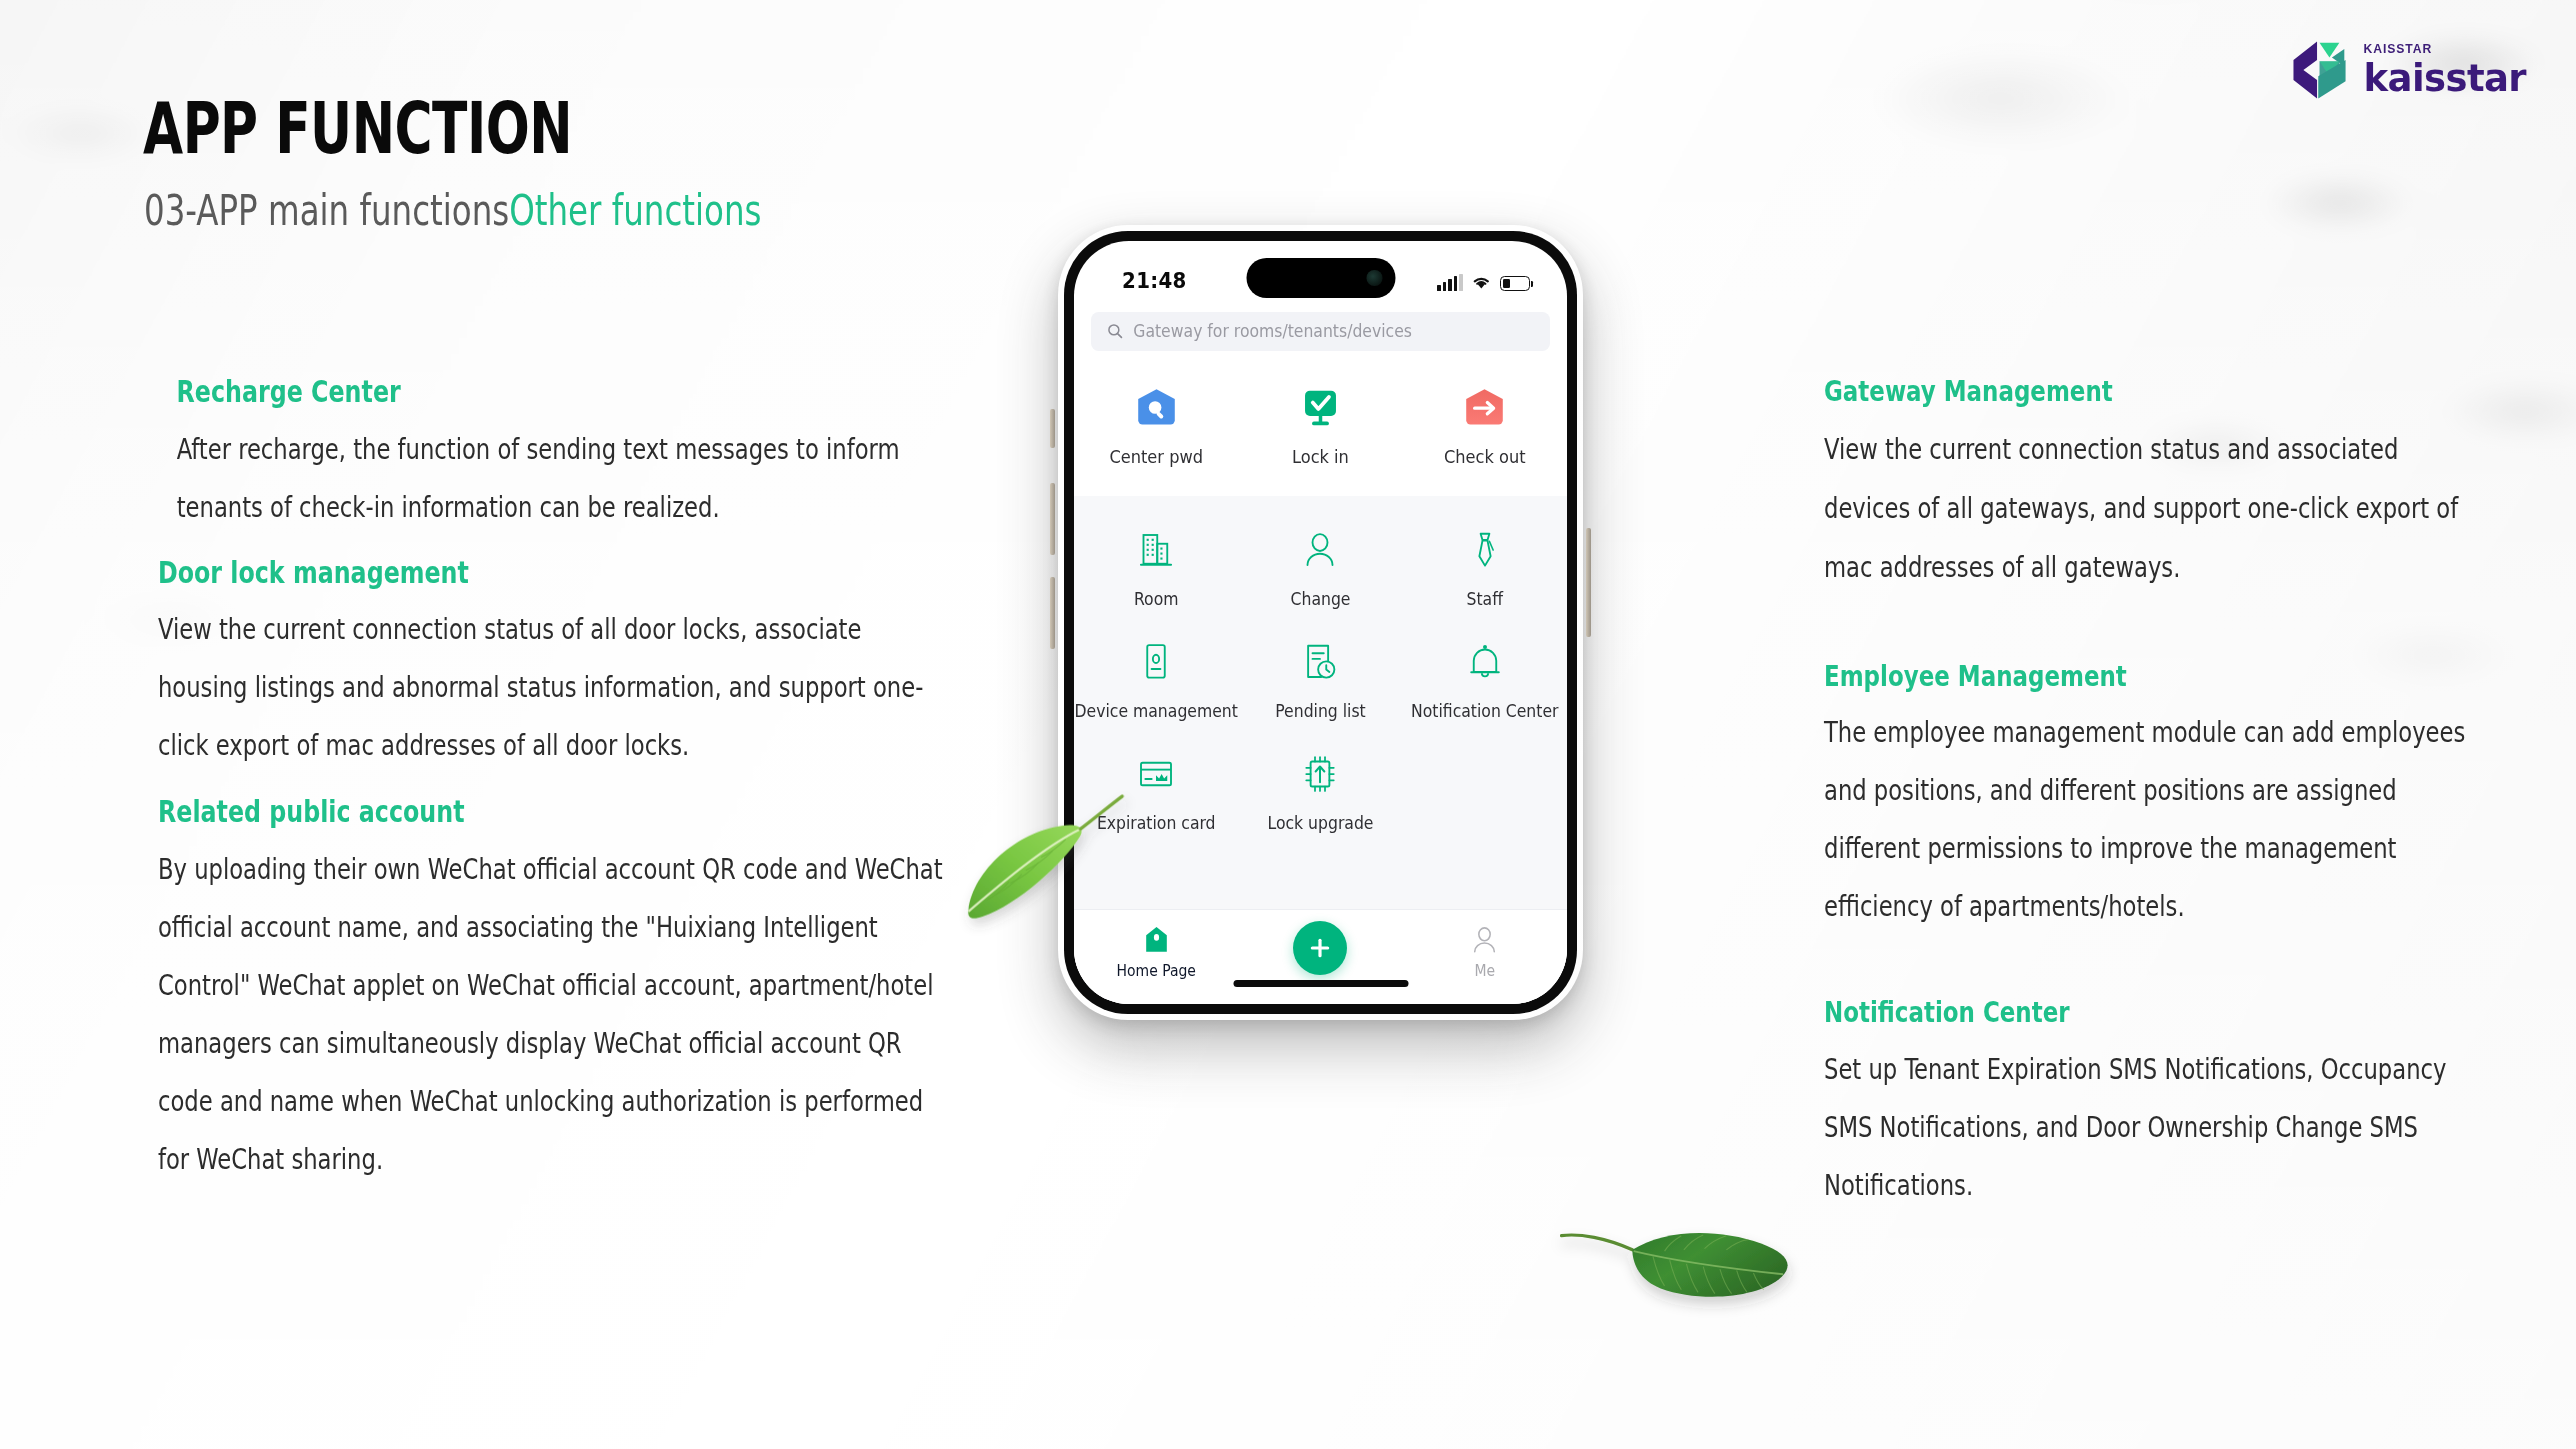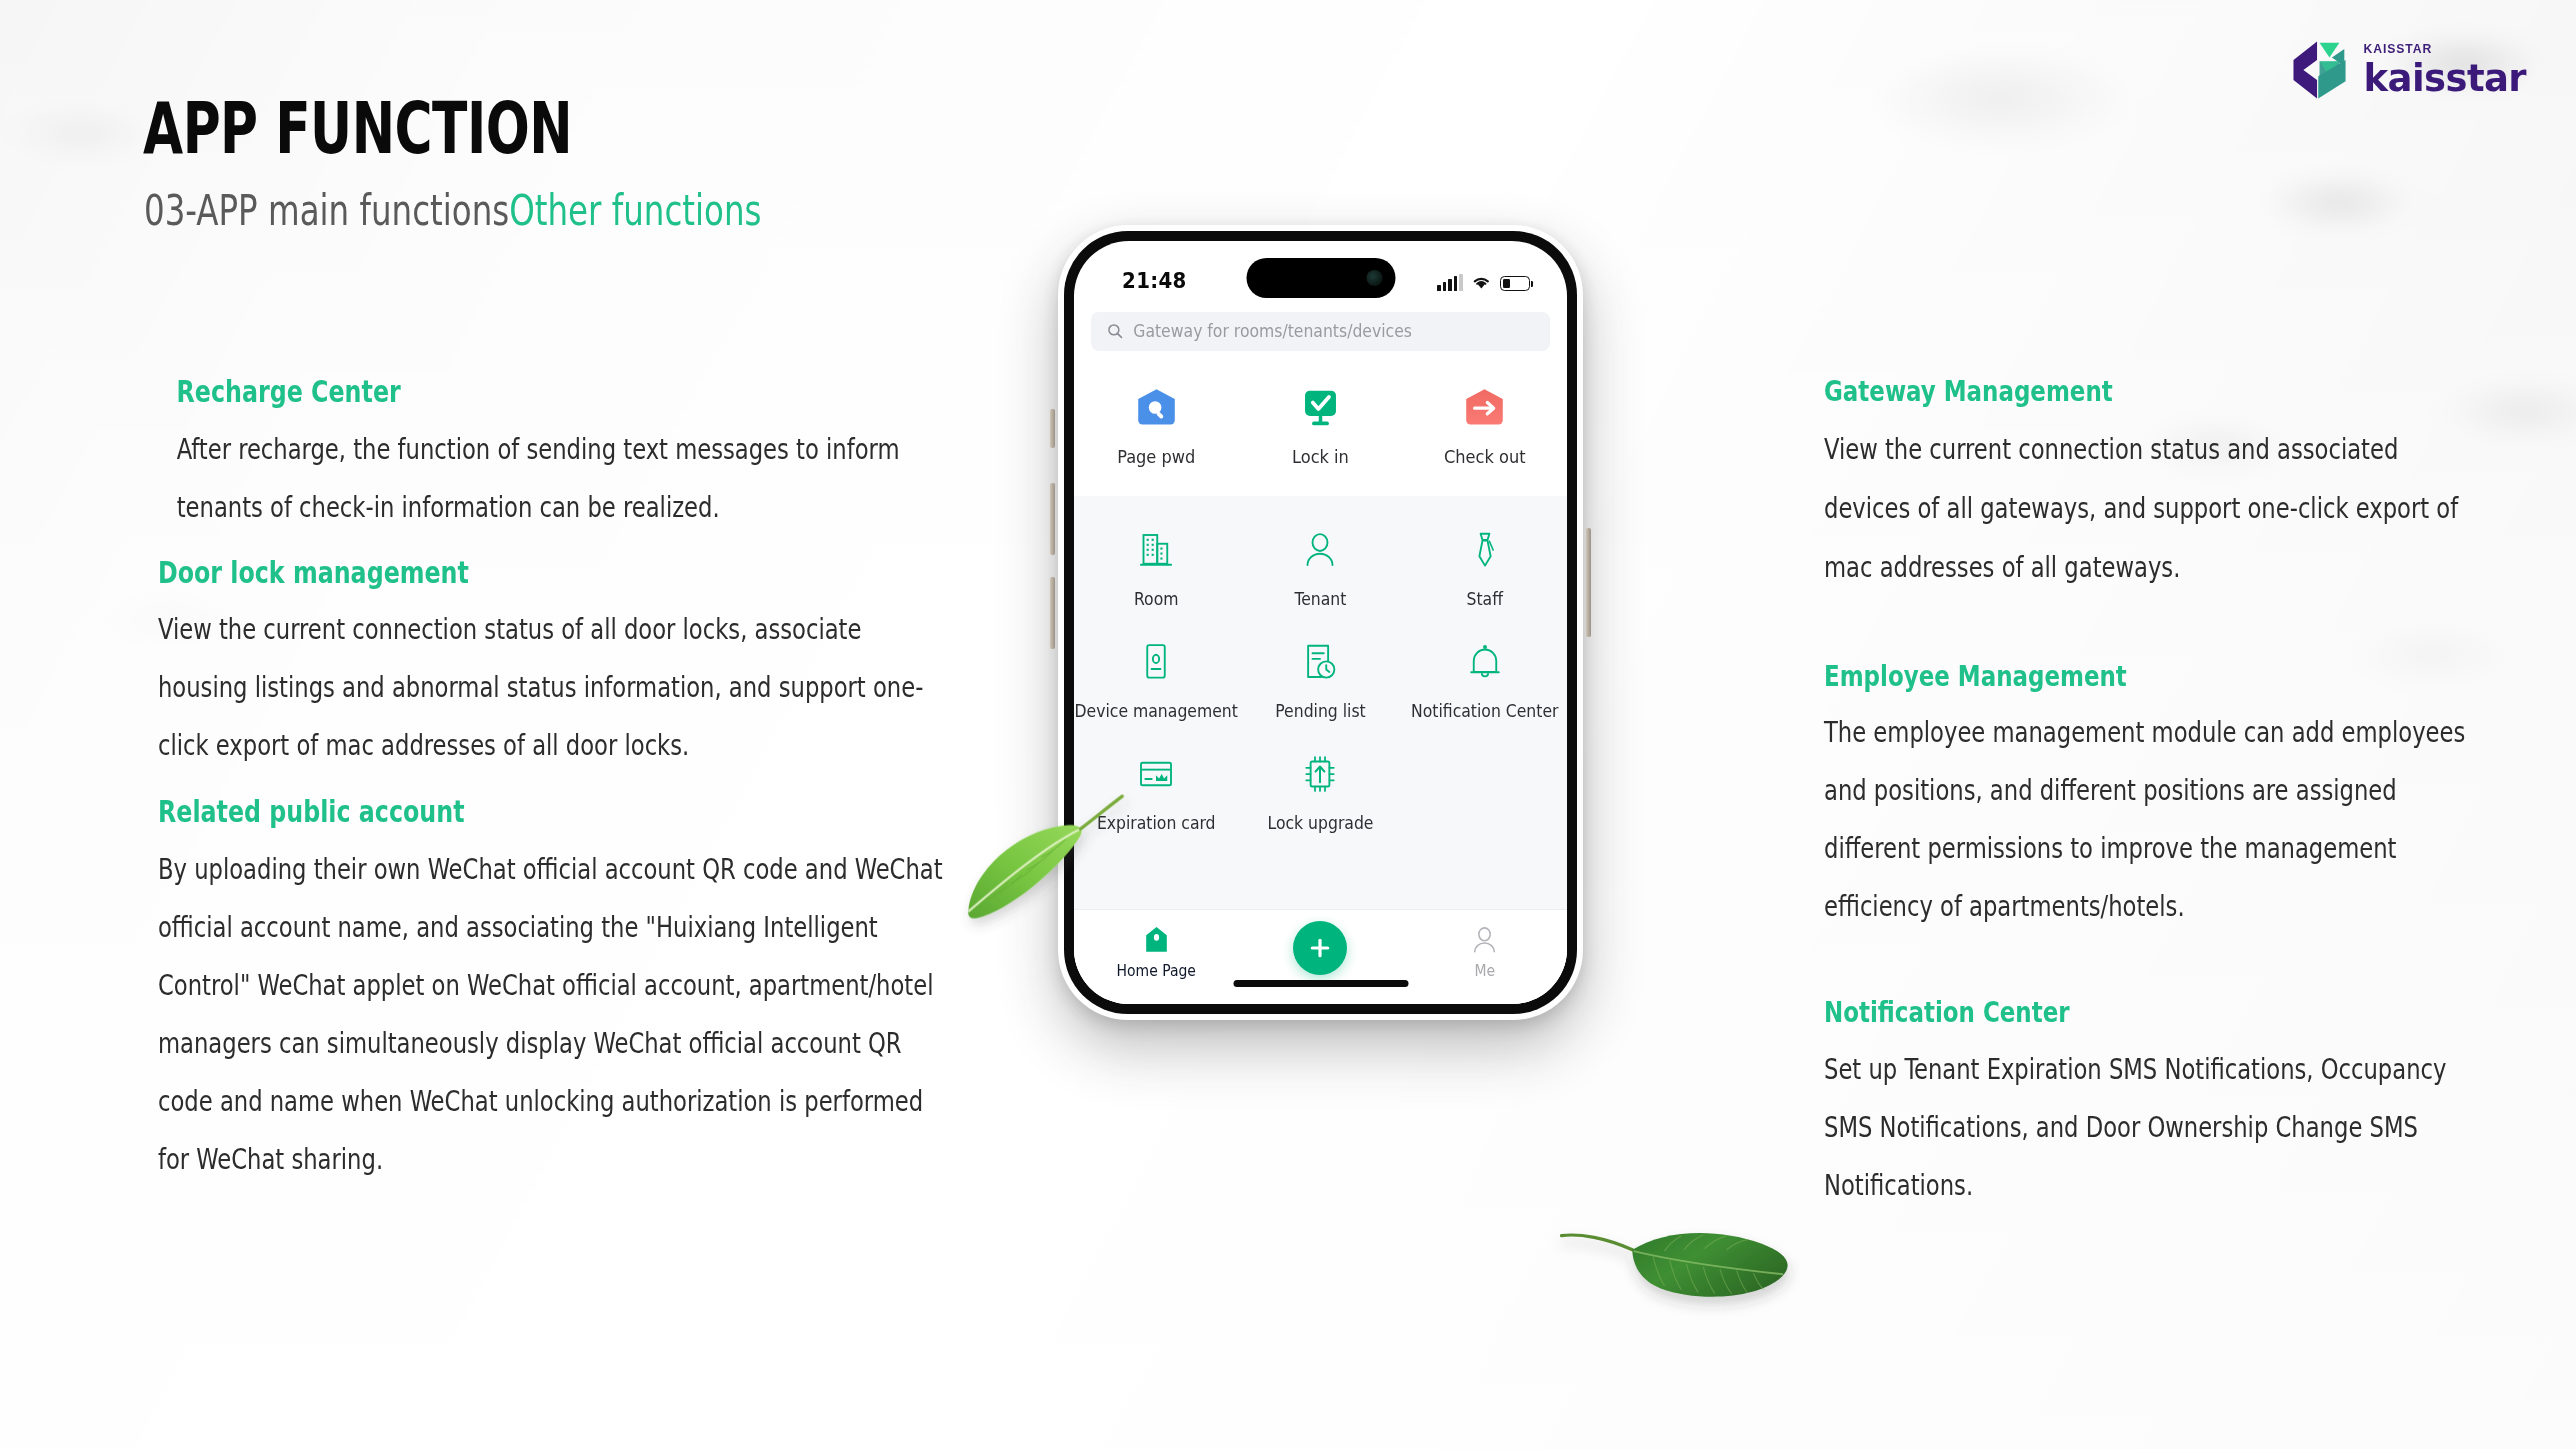--- a/index.html
+++ b/index.html
@@ -284,21 +284,21 @@
         <div id="panel-top" class="grid3">
 
           <div class="tile">
             <div class="tile-ico">
               <svg width="45" height="45" viewBox="0 0 64 64">
                 <path d="M32 6 L58 20 L58 50 a6 6 0 0 1 -6 6 L12 56 a6 6 0 0 1 -6 -6 L6 20 Z" fill="#4a90e8"></path>
                 <circle cx="30" cy="32" r="9" fill="#ffffff"></circle>
                 <rect x="35" y="37" width="11" height="5.6" rx="2.8" fill="#ffffff" transform="rotate(45 35 37)"></rect>
               </svg>
             </div>
-            <div class="tile-lbl">Page pwd</div>
+            <div class="tile-lbl">Center pwd</div>
           </div>
 
           <div class="tile">
             <div class="tile-ico">
               <svg width="45" height="45" viewBox="0 0 64 64">
                 <rect x="10" y="8" width="44" height="36" rx="7" fill="#00b47e"></rect>
                 <path d="M21 25 L29 34 L44 17" stroke="#ffffff" stroke-width="5.4" fill="none" stroke-linecap="round" stroke-linejoin="round"></path>
                 <rect x="29.5" y="44" width="5" height="9" fill="#00b47e"></rect>
                 <rect x="20" y="52" width="24" height="5.4" rx="2.7" fill="#00b47e"></rect>
               </svg>
@@ -351,21 +351,21 @@
               <div class="tile-lbl">Room</div>
             </div>
 
             <div class="tile">
               <div class="tile-ico">
                 <svg width="40" height="40" viewBox="0 0 64 64">
                   <ellipse cx="32" cy="20" rx="12" ry="13.5" stroke="#00b47e" stroke-width="3" fill="none"></ellipse>
                   <path d="M12 56 a20 18 0 0 1 40 0" stroke="#00b47e" stroke-width="3" fill="none" stroke-linecap="round"></path>
                 </svg>
               </div>
-              <div class="tile-lbl">Tenant</div>
+              <div class="tile-lbl">Change</div>
             </div>
 
             <div class="tile">
               <div class="tile-ico">
                 <svg width="40" height="40" viewBox="0 0 64 64">
                   <path d="M25 6 L39 6 L36 16 L28 16 Z" stroke="#00b47e" stroke-width="3" fill="none" stroke-linejoin="round"></path>
                   <path d="M28 17 L23 42 L32 57 L41 42 L36 17 Z" stroke="#00b47e" stroke-width="3" fill="none" stroke-linejoin="round"></path>
                   <line x1="39" y1="18" x2="45" y2="32" stroke="#00b47e" stroke-width="2.6" stroke-linecap="round"></line>
                 </svg>
               </div>

